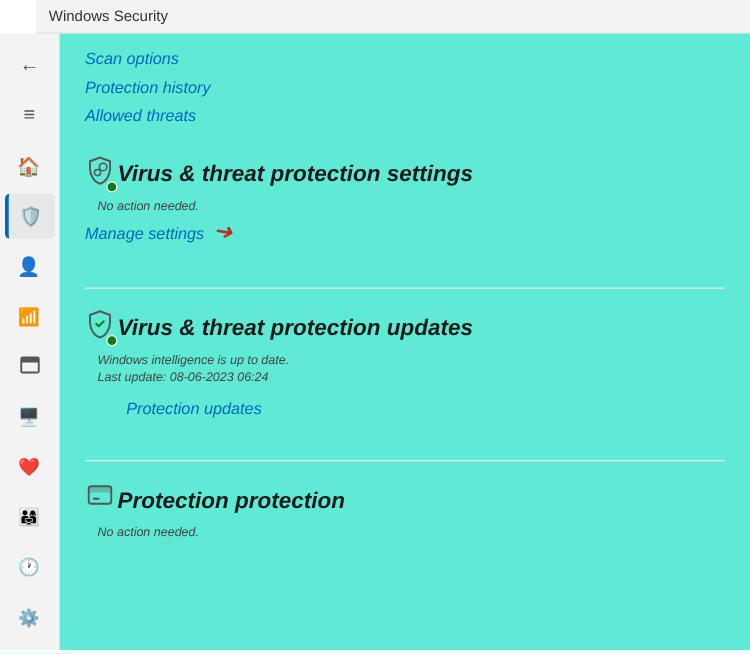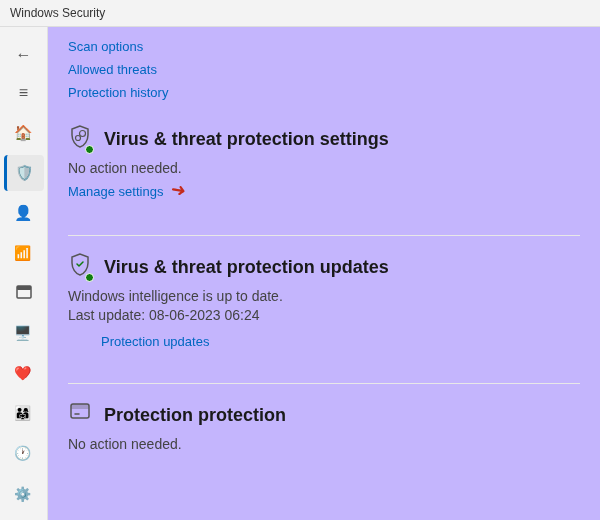--- a/index.html
+++ b/index.html
@@ -12,20 +12,21 @@
       overflow: hidden;
     }
 
     
     .title-bar {
       background: #f3f3f3;
       border-bottom: 1px solid #ddd;
       padding: 6px 10px;
       font-size: 12px;
       color: #333;
+      margin-left: 29px;
     }
 
     .app-container {
       display: flex;
       height: calc(523px - 30px);
     }
 
     
     .sidebar {
       width: 48px;
@@ -60,21 +61,22 @@
     .sidebar-bottom {
       margin-top: auto;
       margin-bottom: 8px;
     }
 
     
     .main-content {
       flex: 1;
       overflow-y: auto;
       padding: 8px 20px 20px 20px;
-      background: #c4b5fd;
+      background: #5eead4;
+      font-style: italic;
     }
 
     .nav-links {
       margin-bottom: 20px;
     }
 
     .nav-link {
       color: #0067c0;
       font-size: 13px;
       cursor: pointer;
@@ -84,35 +86,35 @@
 
     
     .section {
       margin-bottom: 24px;
       padding-bottom: 10px;
     }
 
     .section-header {
       display: flex;
       align-items: center;
-      gap: 12px;
+      gap: 2px;
       margin-bottom: 6px;
     }
 
     .section-title {
       font-size: 18px;
       font-weight: 600;
       color: #1a1a1a;
     }
 
     .section-desc {
-      font-size: 14px;
+      font-size: 10px;
       color: #444;
       margin-bottom: 3px;
-      margin-left: 0;
+      margin-left: 10px;
     }
 
     .section-link {
       color: #0067c0;
       font-size: 13px;
       cursor: pointer;
       display: inline-block;
       margin-top: 4px;
     }
 
@@ -199,22 +201,22 @@
     </div>
     <div class="sidebar-icon sidebar-bottom" title="Settings">
       <span style="font-size:14px;">⚙️</span>
     </div>
   </div>
 
   <div class="main-content">
 
     <div class="nav-links">
       <a class="nav-link">Scan options</a>
+      <a class="nav-link">Protection history</a>
       <a class="nav-link">Allowed threats</a>
-      <a class="nav-link">Protection history</a>
     </div>
 
     <div class="section">
       <div class="section-header">
         <div class="shield-icon-container">
           <svg width="24" height="24" viewBox="0 0 24 24" fill="none">
             <path d="M12 2L4 5v6c0 5.5 3.5 10.7 8 12 4.5-1.3 8-6.5 8-12V5L12 2z" fill="none" stroke="#555" stroke-width="1.5"></path>
             <circle cx="14.5" cy="9.5" r="3" fill="none" stroke="#555" stroke-width="1.2"></circle>
             <circle cx="10" cy="14" r="2.5" fill="none" stroke="#555" stroke-width="1.2"></circle>
           </svg>

